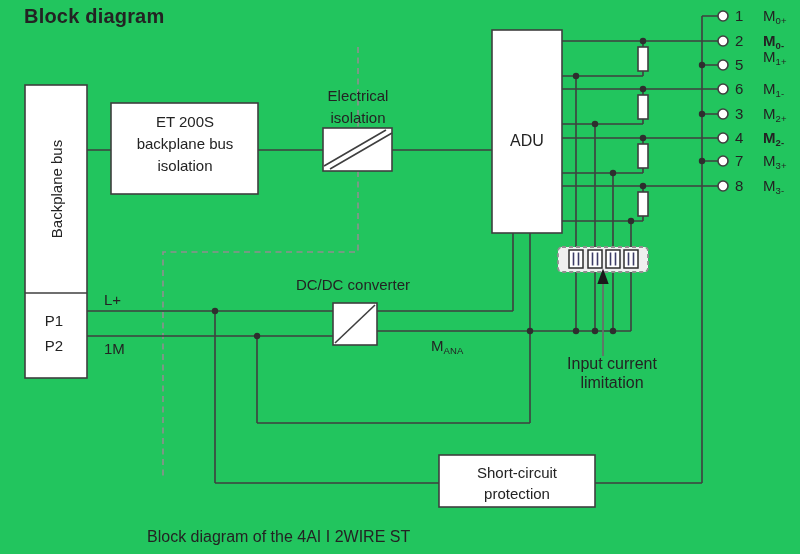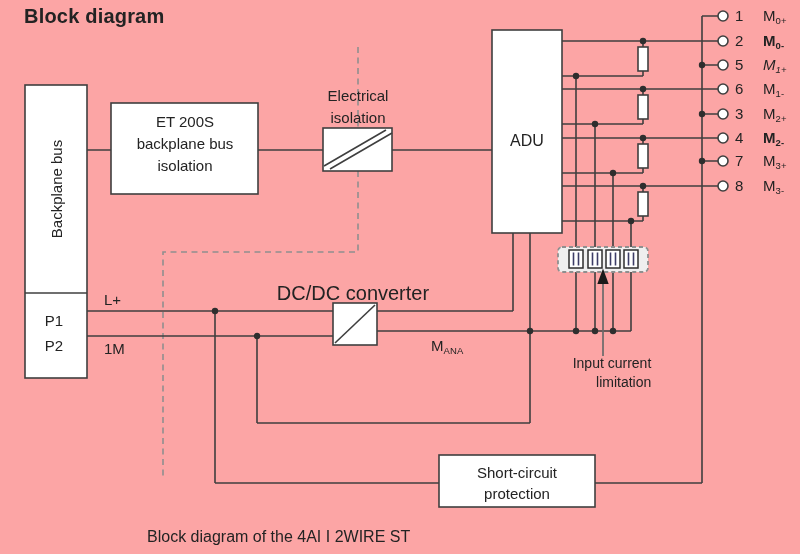--- a/index.html
+++ b/index.html
@@ -1,35 +1,35 @@
 <!DOCTYPE html>
 <html><head>
 <meta charset="utf-8">
 <style>
   html,body{margin:0;padding:0;background:#fff;}
   #stage{
-    position:relative;width:800px;height:554px;background:#fca5a5;overflow:hidden;
+    position:relative;width:800px;height:554px;background:#22c55e;overflow:hidden;
     font-family:"Liberation Sans",sans-serif;color:#232323;
   }
   #wires-svg{position:absolute;left:0;top:0;}
   .lbl{position:absolute;white-space:nowrap;color:#232323;}
   .ctr{transform:translateX(-50%);text-align:center;}
   .title{left:24px;top:5px;font-size:20px;font-weight:bold;letter-spacing:.2px;}
   .caption{left:147px;top:528px;font-size:16px;}
   .vert{left:56px;top:189px;transform:translate(-50%,-50%) rotate(-90deg);font-size:15px;}
   .p1{left:54px;top:312px;font-size:15px;text-align:center;}
   .p2{left:54px;top:337px;font-size:15px;}
   .et{left:185px;top:111px;font-size:15px;line-height:22px;}
   .iso{left:358px;top:85px;font-size:15px;line-height:22px;}
   .adu{left:527px;top:132px;font-size:16px;}
-  .dcdc{left:353px;top:282px;font-size:20px;}
+  .dcdc{left:353px;top:276px;font-size:15px;}
   .lplus{left:104px;top:291px;font-size:15px;}
   .m1{left:104px;top:340px;font-size:15px;}
   .mana{left:431px;top:337px;font-size:15px;}
-  .limit{left:612px;top:354px;font-size:14px;line-height:19px;text-align:right;}
+  .limit{left:612px;top:354px;font-size:16px;line-height:19px;}
   .sc{left:517px;top:462px;font-size:15px;line-height:21px;}
   .tnum{font-size:15px;}
   .tlabel{font-size:15px;}
   .sub{font-size:9.5px;vertical-align:-3px;letter-spacing:.2px;}
 </style>
 </head>
 <body>
 
 <div id="stage">
 
@@ -168,20 +168,20 @@
   <div class="lbl tnum" style="left:735px;top:32px;">2</div>
   <div class="lbl tnum" style="left:735px;top:56px;">5</div>
   <div class="lbl tnum" style="left:735px;top:80px;">6</div>
   <div class="lbl tnum" style="left:735px;top:105px;">3</div>
   <div class="lbl tnum" style="left:735px;top:129px;">4</div>
   <div class="lbl tnum" style="left:735px;top:152px;">7</div>
   <div class="lbl tnum" style="left:735px;top:177px;">8</div>
 
   <div class="lbl tlabel" style="left:763px;top:7px;"><span>M</span><span class="sub">0+</span></div>
   <div class="lbl tlabel" style="left:763px;top:32px;font-weight:bold;"><span>M</span><span class="sub">0-</span></div>
-  <div class="lbl tlabel" style="left:763px;top:56px;font-style:italic;"><span>M</span><span class="sub">1+</span></div>
+  <div class="lbl tlabel" style="left:763px;top:48px;"><span>M</span><span class="sub">1+</span></div>
   <div class="lbl tlabel" style="left:763px;top:80px;"><span>M</span><span class="sub">1-</span></div>
   <div class="lbl tlabel" style="left:763px;top:105px;"><span>M</span><span class="sub">2+</span></div>
   <div class="lbl tlabel" style="left:763px;top:129px;font-weight:bold;"><span>M</span><span class="sub">2-</span></div>
   <div class="lbl tlabel" style="left:763px;top:152px;"><span>M</span><span class="sub">3+</span></div>
   <div class="lbl tlabel" style="left:763px;top:177px;"><span>M</span><span class="sub">3-</span></div>
 
 </div>
 
 </body></html>

